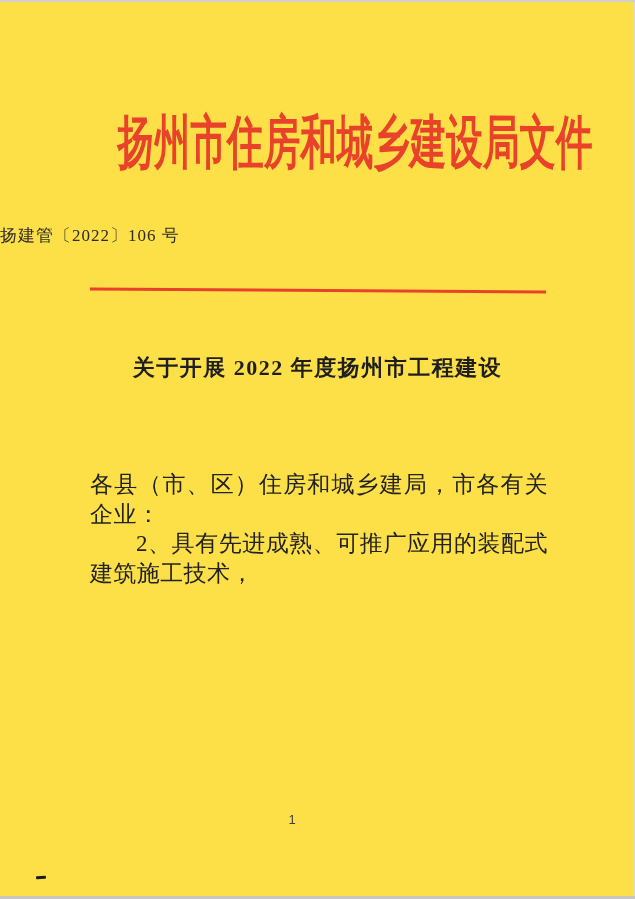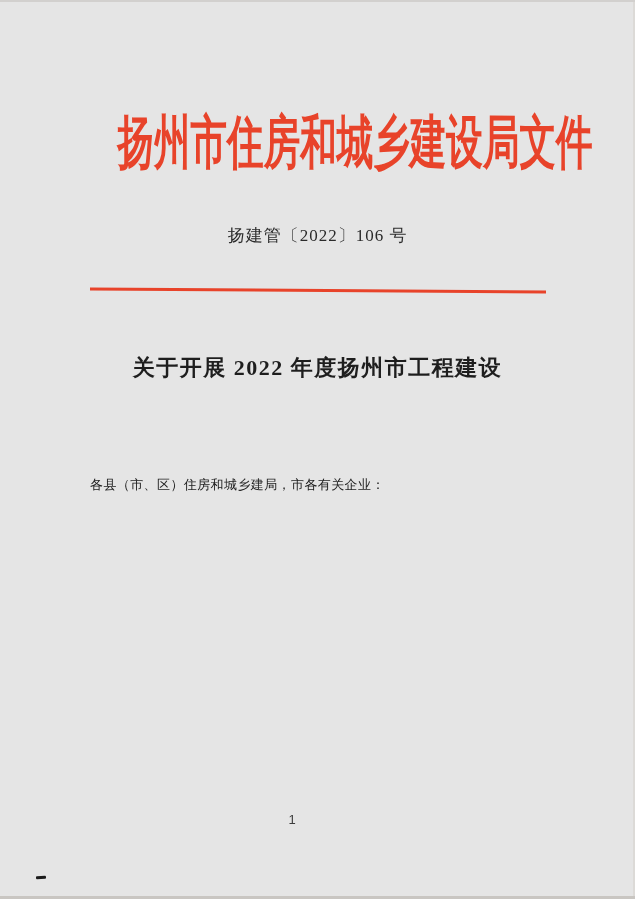--- a/index.html
+++ b/index.html
@@ -42,21 +42,20 @@
     white-space: nowrap;
     transform: scaleX(0.63);
     transform-origin: 50% 50%;
     letter-spacing: 0px;
   }
   .doc-number {
     position: absolute;
     top: 224px;
     left: 0;
     width: 635px;
-    text-align: center;
     font-size: 17px;
     letter-spacing: 1px;
     color: #2b2b2b;
   }
   .red-line {
     position: absolute;
     top: 289px;
     left: 90px;
     width: 456px;
     height: 3px;
@@ -73,21 +72,21 @@
     line-height: 48px;
     font-weight: bold;
     color: #1e1e1e;
     letter-spacing: 1.5px;
   }
   .body-text {
     position: absolute;
     top: 470px;
     left: 90px;
     width: 458px;
-    font-size: 13px;
+    font-size: 23px;
     line-height: 29.5px;
     color: #222222;
     text-align: justify;
     letter-spacing: 0.4px;
   }
   .body-text p { margin: 0; }
   .indent { text-indent: 2em; }
   .bold { font-weight: bold; }
   .page-number {
     position: absolute;
@@ -106,37 +105,38 @@
     width: 10px;
     height: 3px;
     background: #1c1c1c;
     border-radius: 1px;
     transform: rotate(-3deg);
   }
 </style>
 </head>
 <body>
 
-<div class="page" style="background: #e5e5e5; text-decoration: underline;">
+<div class="page" style="background: #fde047; text-decoration: underline;">
 
   <div class="edge-top"></div>
   <div class="edge-right"></div>
   <div class="edge-bottom"></div>
 
   <div class="agency">扬州市住房和城乡建设局文件</div>
 
   <div class="doc-number">扬建管〔2022〕106 号</div>
 
   <div class="red-line"></div>
 
   <div class="doc-title">
     <div>关于开展 2022 年度扬州市工程建设</div>
   </div>
 
   <div class="body-text">
     <p class="salutation">各县（市、区）住房和城乡建局，市各有关企业：</p>
+    <p class="indent">2、具有先进成熟、可推广应用的装配式建筑施工技术，</p>
   </div>
 
   <div class="page-number">1</div>
 
   <div class="corner-mark"></div>
 
 </div>
 
 </body></html>

